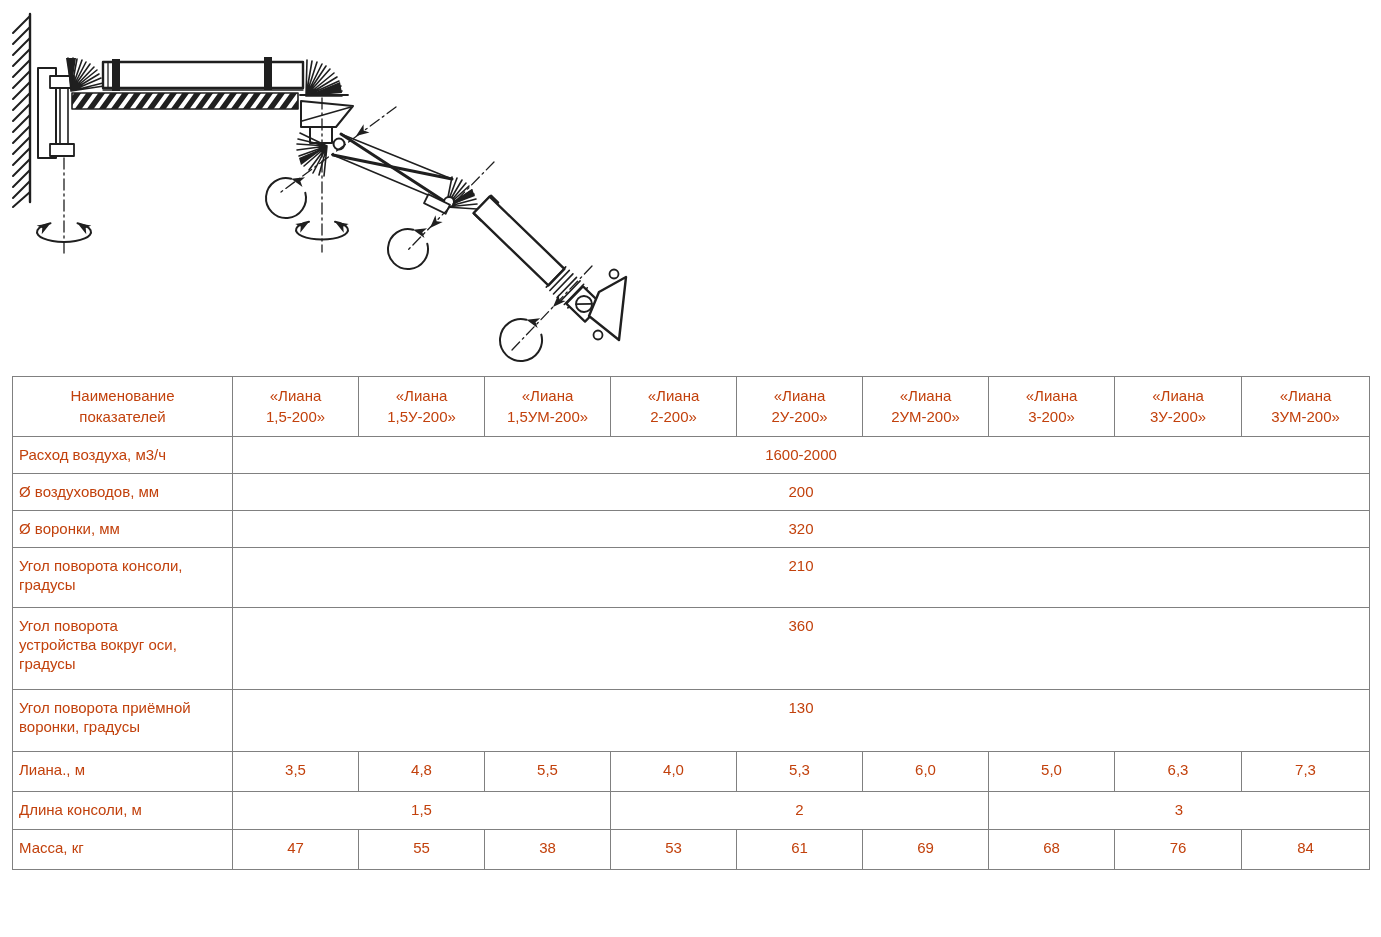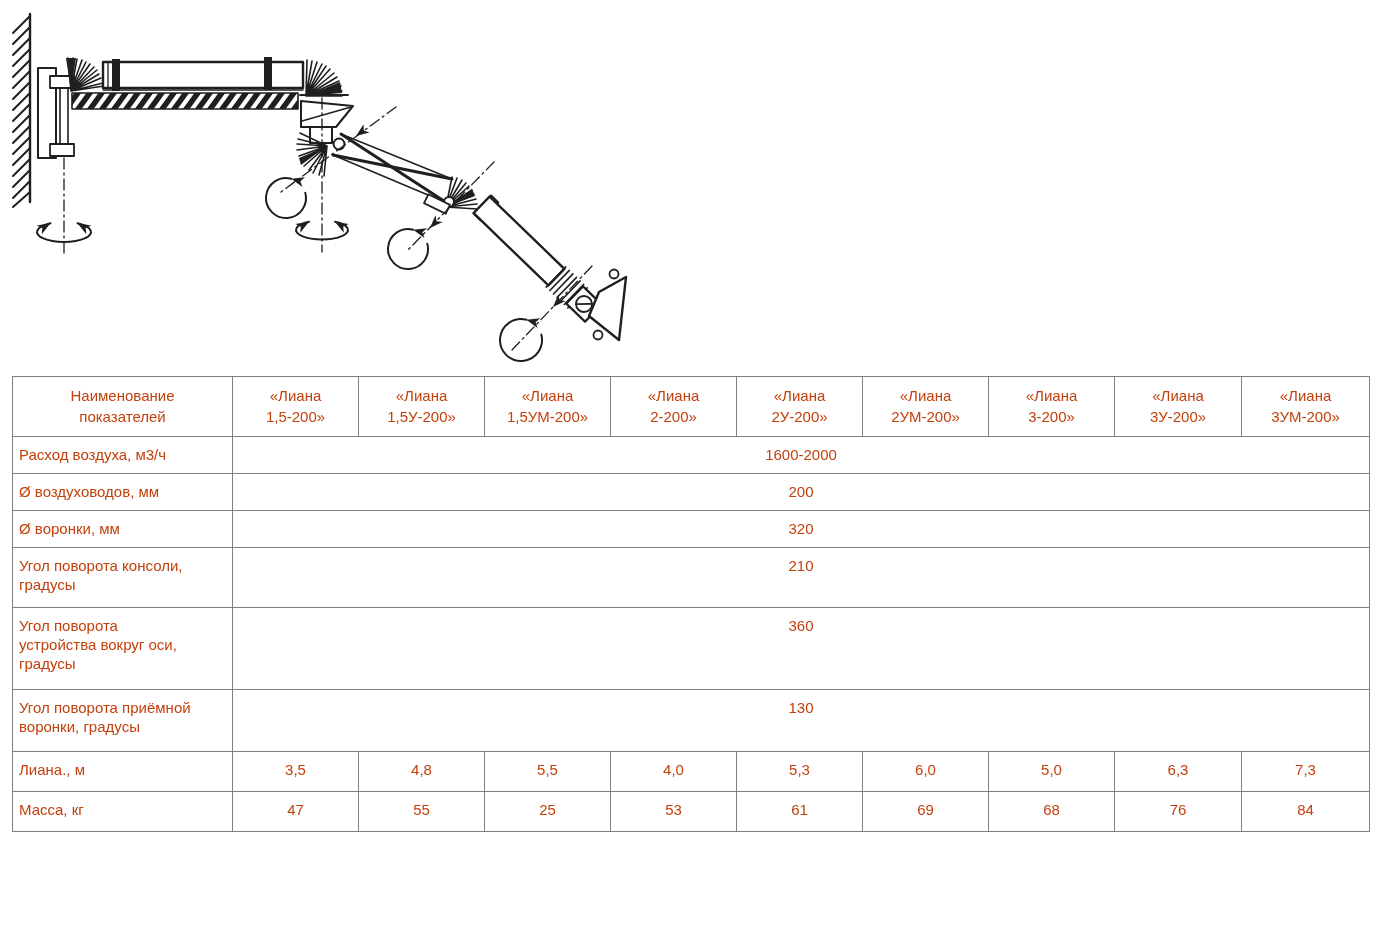--- a/index.html
+++ b/index.html
@@ -221,25 +221,31 @@
       <td class="val">3,5</td>
       <td class="val">4,8</td>
       <td class="val">5,5</td>
       <td class="val">4,0</td>
       <td class="val">5,3</td>
       <td class="val">6,0</td>
       <td class="val">5,0</td>
       <td class="val">6,3</td>
       <td class="val">7,3</td>
     </tr>
+    <tr class="h38">
+      <td class="lbl">Длина консоли, м</td>
+      <td class="val" colspan="3">1,5</td>
+      <td class="val" colspan="3">2</td>
+      <td class="val" colspan="3">3</td>
+    </tr>
     <tr class="h40">
       <td class="lbl">Масса, кг</td>
       <td class="val">47</td>
       <td class="val">55</td>
-      <td class="val">25</td>
+      <td class="val">38</td>
       <td class="val">53</td>
       <td class="val">61</td>
       <td class="val">69</td>
       <td class="val">68</td>
       <td class="val">76</td>
       <td class="val">84</td>
     </tr>
   </tbody>
 </table>
 

